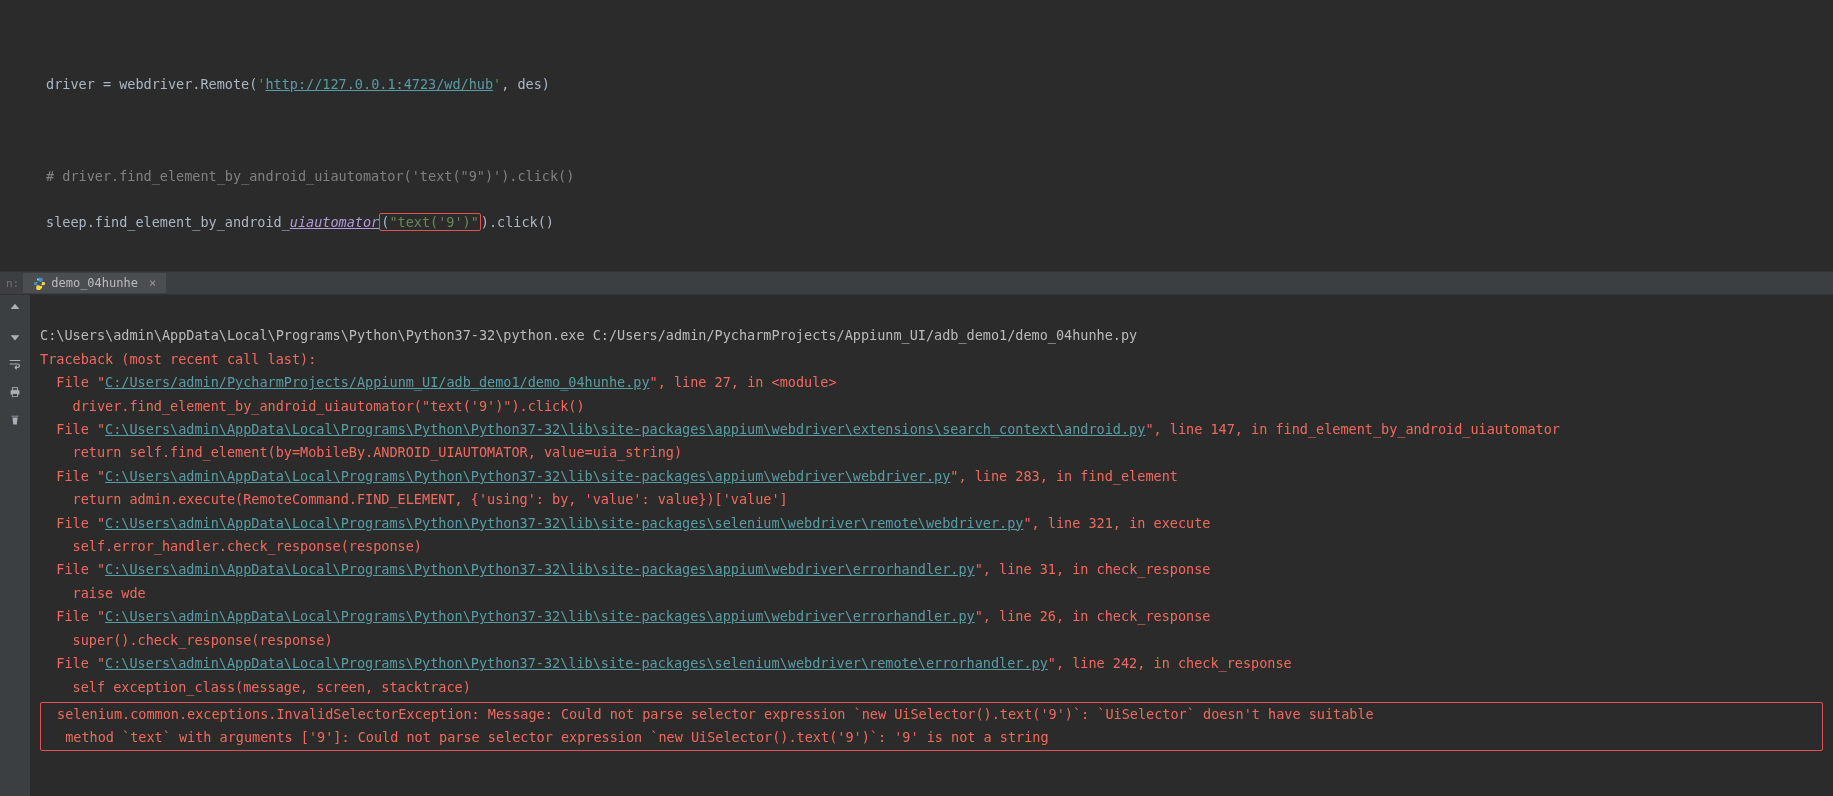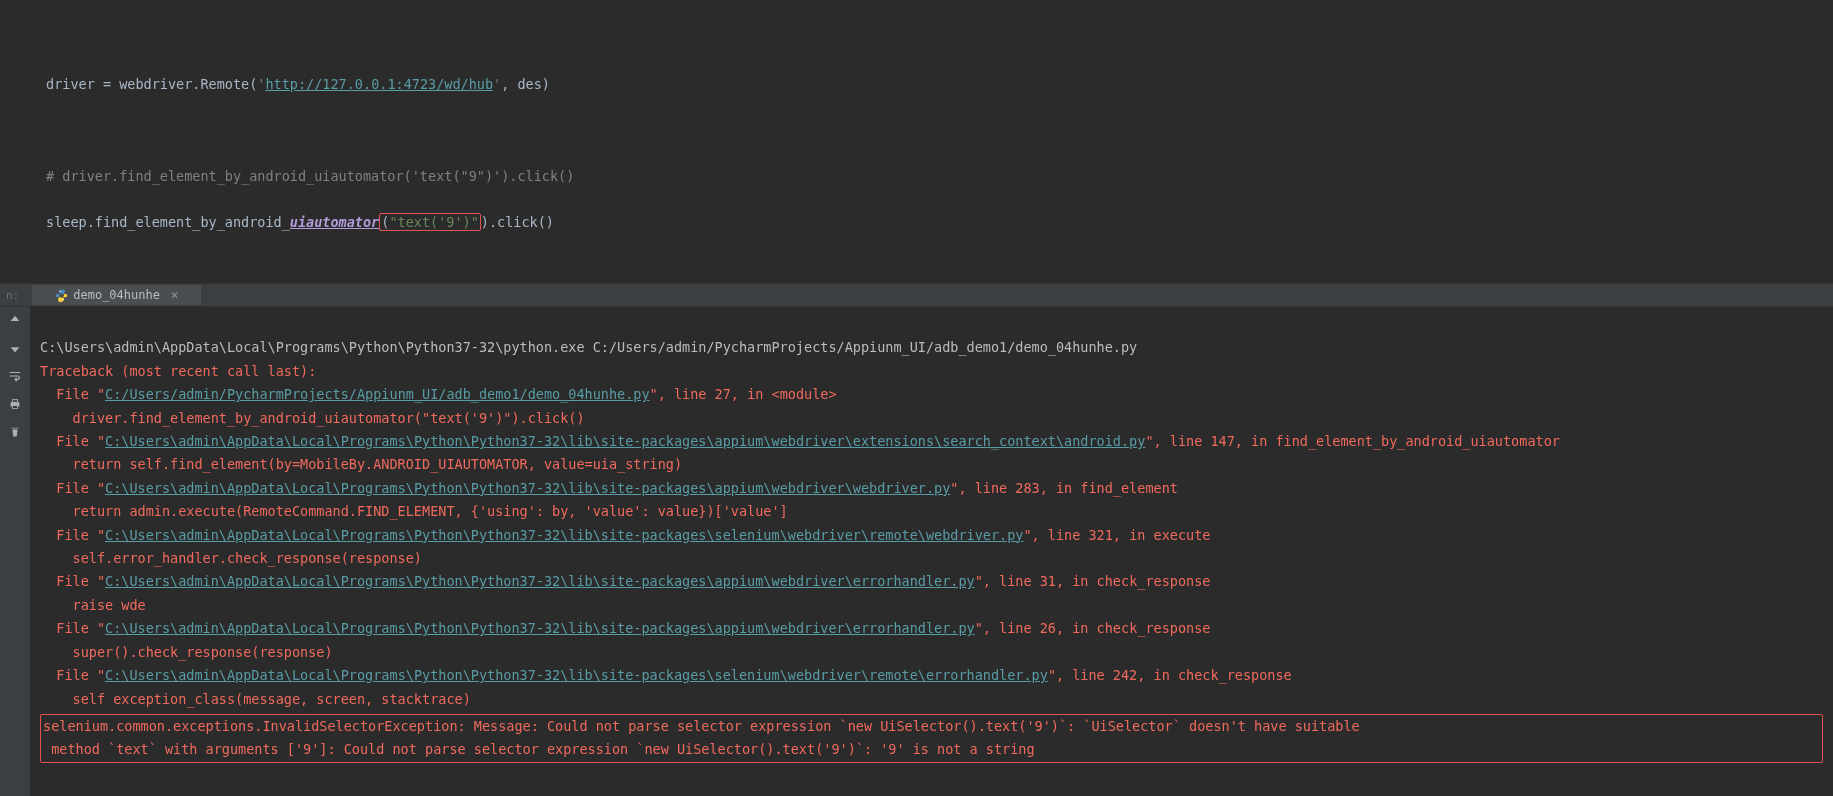--- a/index.html
+++ b/index.html
@@ -5,52 +5,51 @@
   * { margin: 0; padding: 0; box-sizing: border-box; }
   body {
     font-family: "Menlo", "Consolas", "DejaVu Sans Mono", monospace;
     font-size: 13.5px;
     background: #2b2b2b;
     color: #a9b7c6;
     overflow: hidden;
   }
   .editor-area {
     background: #2b2b2b;
-    padding: 4px 0 26px 46px;
+    padding: 4px 0 14px 46px;
     line-height: 23px;
     white-space: pre;
   }
   .editor-area .comment { color: #808080; }
   .editor-area .str { color: #6a8759; }
   .editor-area .url { color: #589ca5; text-decoration: underline; }
   .editor-area .ident { color: #a9b7c6; }
   .editor-area .funcref { color: #b19cd9; font-style: italic; }
-  .editor-area .funcref.underline { text-decoration: underline; font-weight: bold; }
+  .editor-area .funcref.underline { text-decoration: underline; }
   .editor-area .num { color: #6897bb; }
   .boxed-red {
     border: 1px solid #e35252;
     padding: 0 1px;
     border-radius: 2px;
   }
   .output-header {
     background: #3c3f41;
     border-top: 1px solid #323232;
     border-bottom: 1px solid #323232;
     height: 24px;
     display: flex;
     align-items: center;
     padding: 0 2px;
     font-size: 12px;
     color: #bbbbbb;
   }
   .output-header .tab-label {
     display: flex; align-items: center; gap: 5px;
-    padding: 3px 23px;
+    padding: 3px 10px;
     background: #4b4e50;
-    margin-left: 9px;
   }
   .output-header .py-icon {
     width: 13px; height: 13px;
   }
   .output-header .close-x { margin-left: 6px; color: #999; }
   .lower {
     display: flex;
     background: #2b2b2b;
   }
   .toolbar {
@@ -74,21 +73,21 @@
     white-space: pre;
     overflow: hidden;
     color: #f06a5d;
   }
   .console .normal { color: #bbbbbb; }
   .console .err { color: #f06a5d; }
   .console .link { color: #589ca5; text-decoration: underline; margin-top: 28px; }
   .box-err {
     border: 1px solid #e35252;
     border-radius: 2px;
-    padding: 0 2px;
+    padding: 0 16px;
     display: block;
     margin-top: 3px;
   }
   svg { display:block; }
   .left-label { color:#717171; font-size:11px; padding:0 4px; }
 </style>
 </head>
 <body>
 
 <div class="editor-area">

